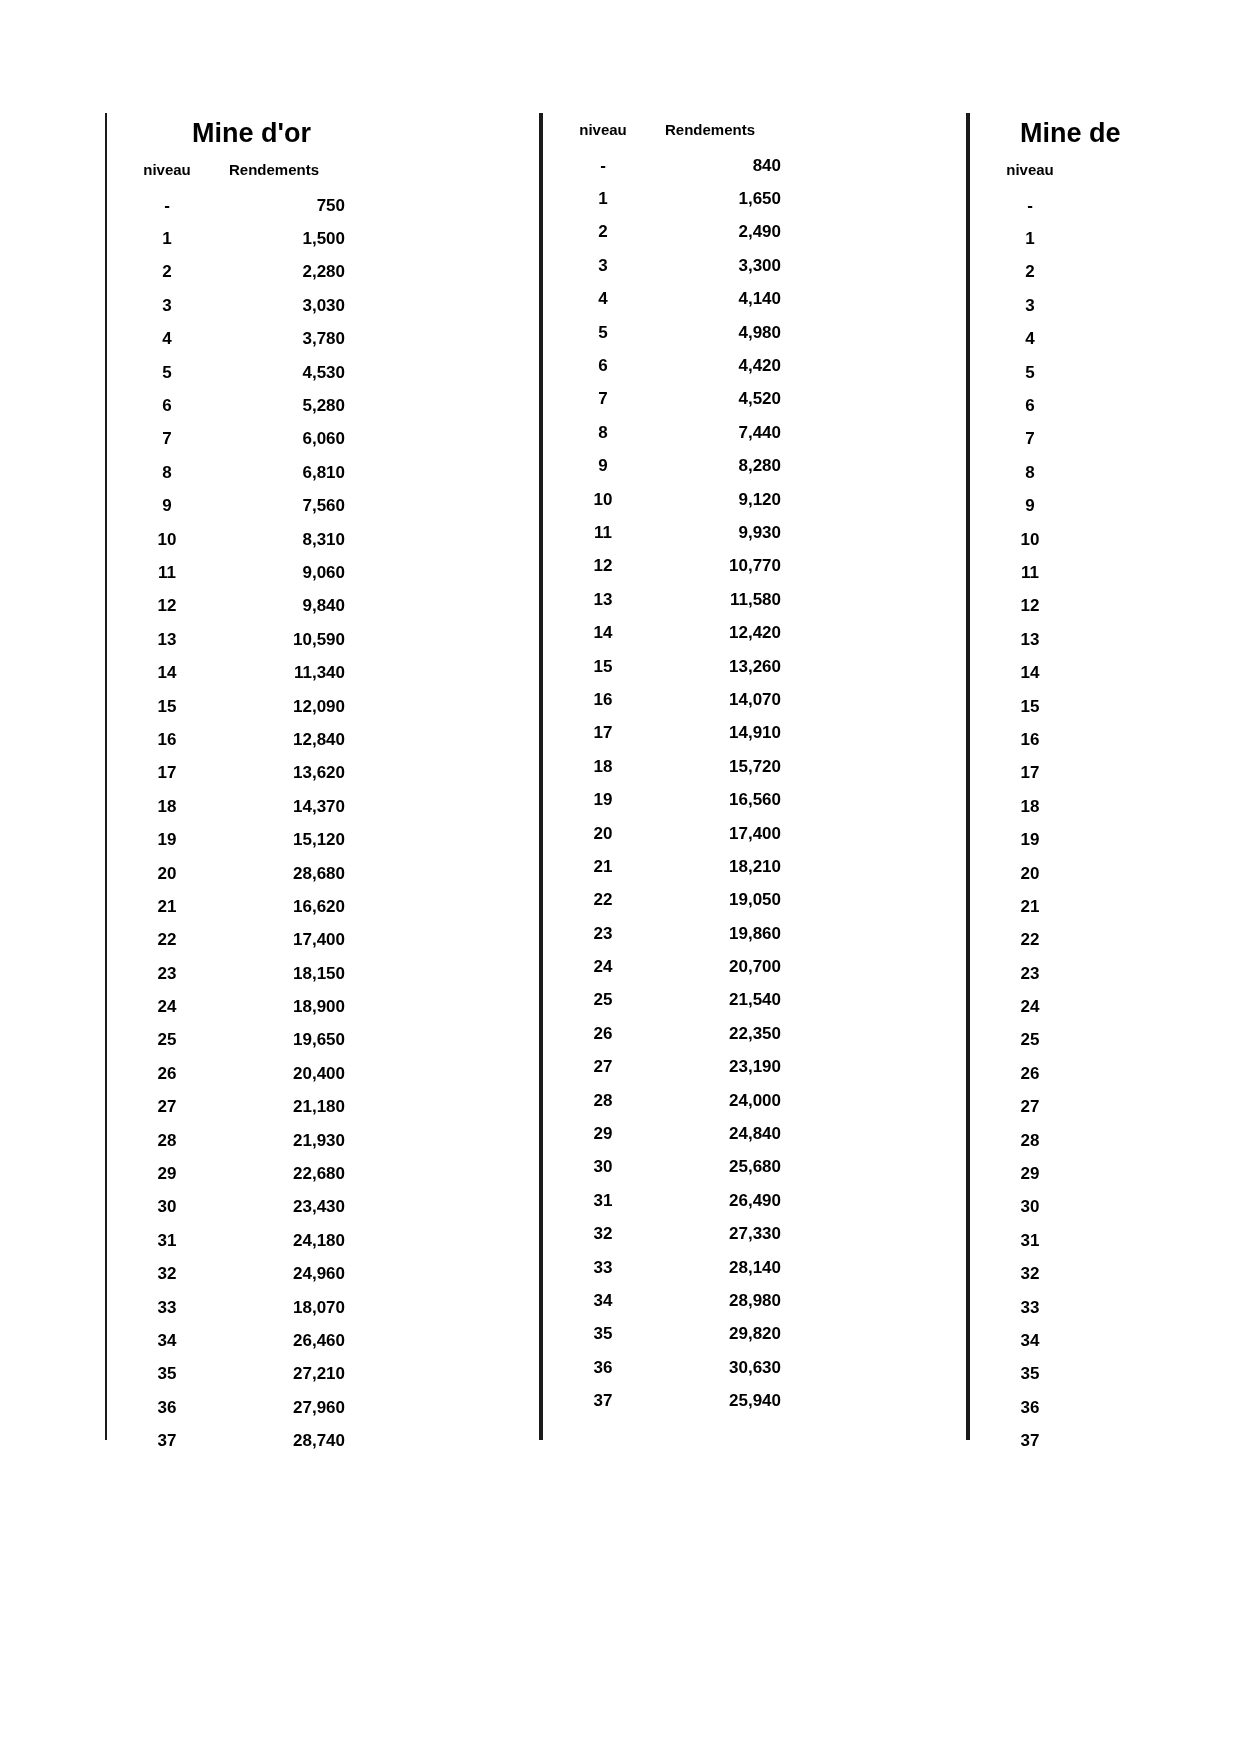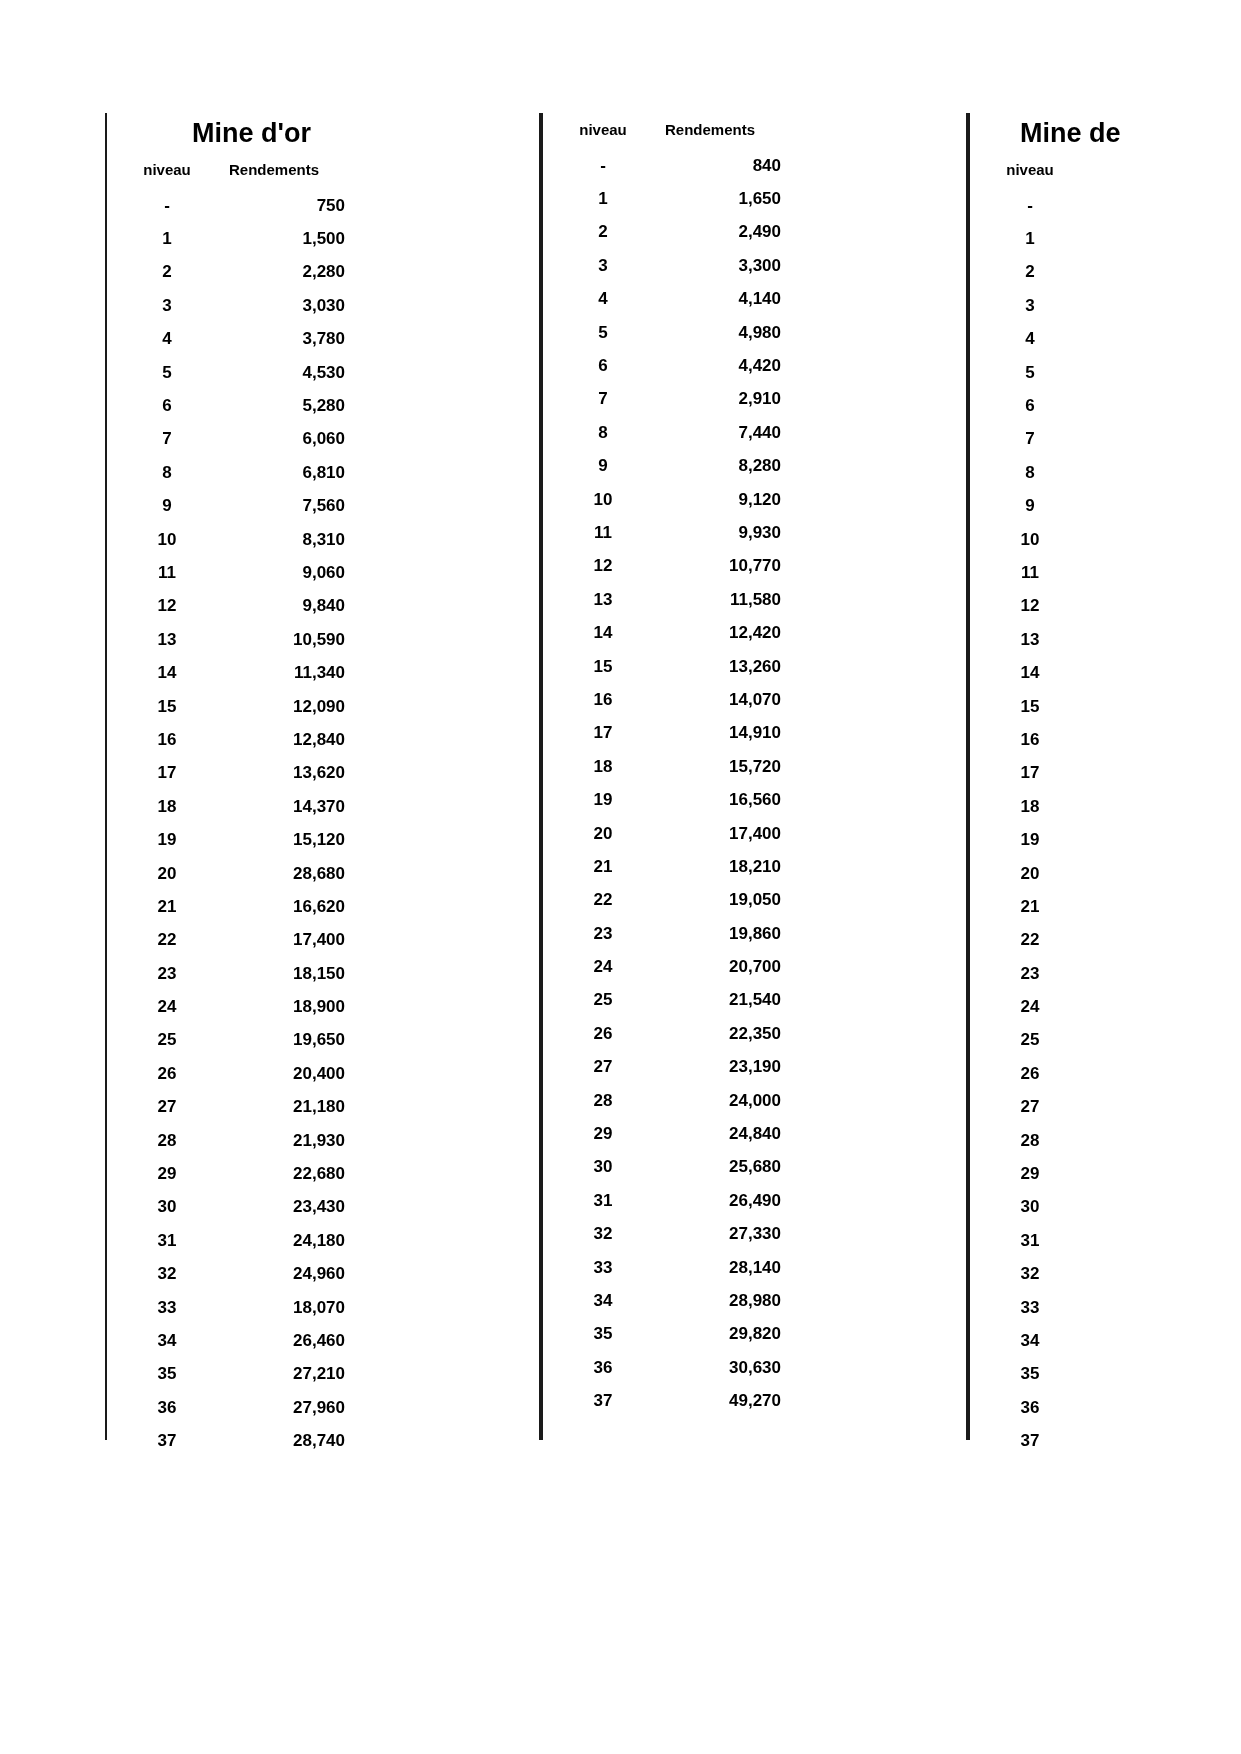--- a/index.html
+++ b/index.html
@@ -332,21 +332,21 @@
             <div class="data-row">
               <span class="cell col-niveau">5</span>
               <span class="cell col-rend">4,980</span>
             </div>
             <div class="data-row">
               <span class="cell col-niveau">6</span>
               <span class="cell col-rend">4,420</span>
             </div>
             <div class="data-row">
               <span class="cell col-niveau">7</span>
-              <span class="cell col-rend">2,910</span>
+              <span class="cell col-rend">4,520</span>
             </div>
             <div class="data-row">
               <span class="cell col-niveau">8</span>
               <span class="cell col-rend">7,440</span>
             </div>
             <div class="data-row">
               <span class="cell col-niveau">9</span>
               <span class="cell col-rend">8,280</span>
             </div>
             <div class="data-row">
@@ -452,21 +452,21 @@
             <div class="data-row">
               <span class="cell col-niveau">35</span>
               <span class="cell col-rend">29,820</span>
             </div>
             <div class="data-row">
               <span class="cell col-niveau">36</span>
               <span class="cell col-rend">30,630</span>
             </div>
             <div class="data-row">
               <span class="cell col-niveau">37</span>
-              <span class="cell col-rend">49,270</span>
+              <span class="cell col-rend">25,940</span>
             </div>
           </div>
       </div>
     </div>
 
     <div class="gap gap2 ruled-right"></div>
 
     <div class="tbl-group g3">
       <div class="tbl-inner">
         <div class="title-row">

